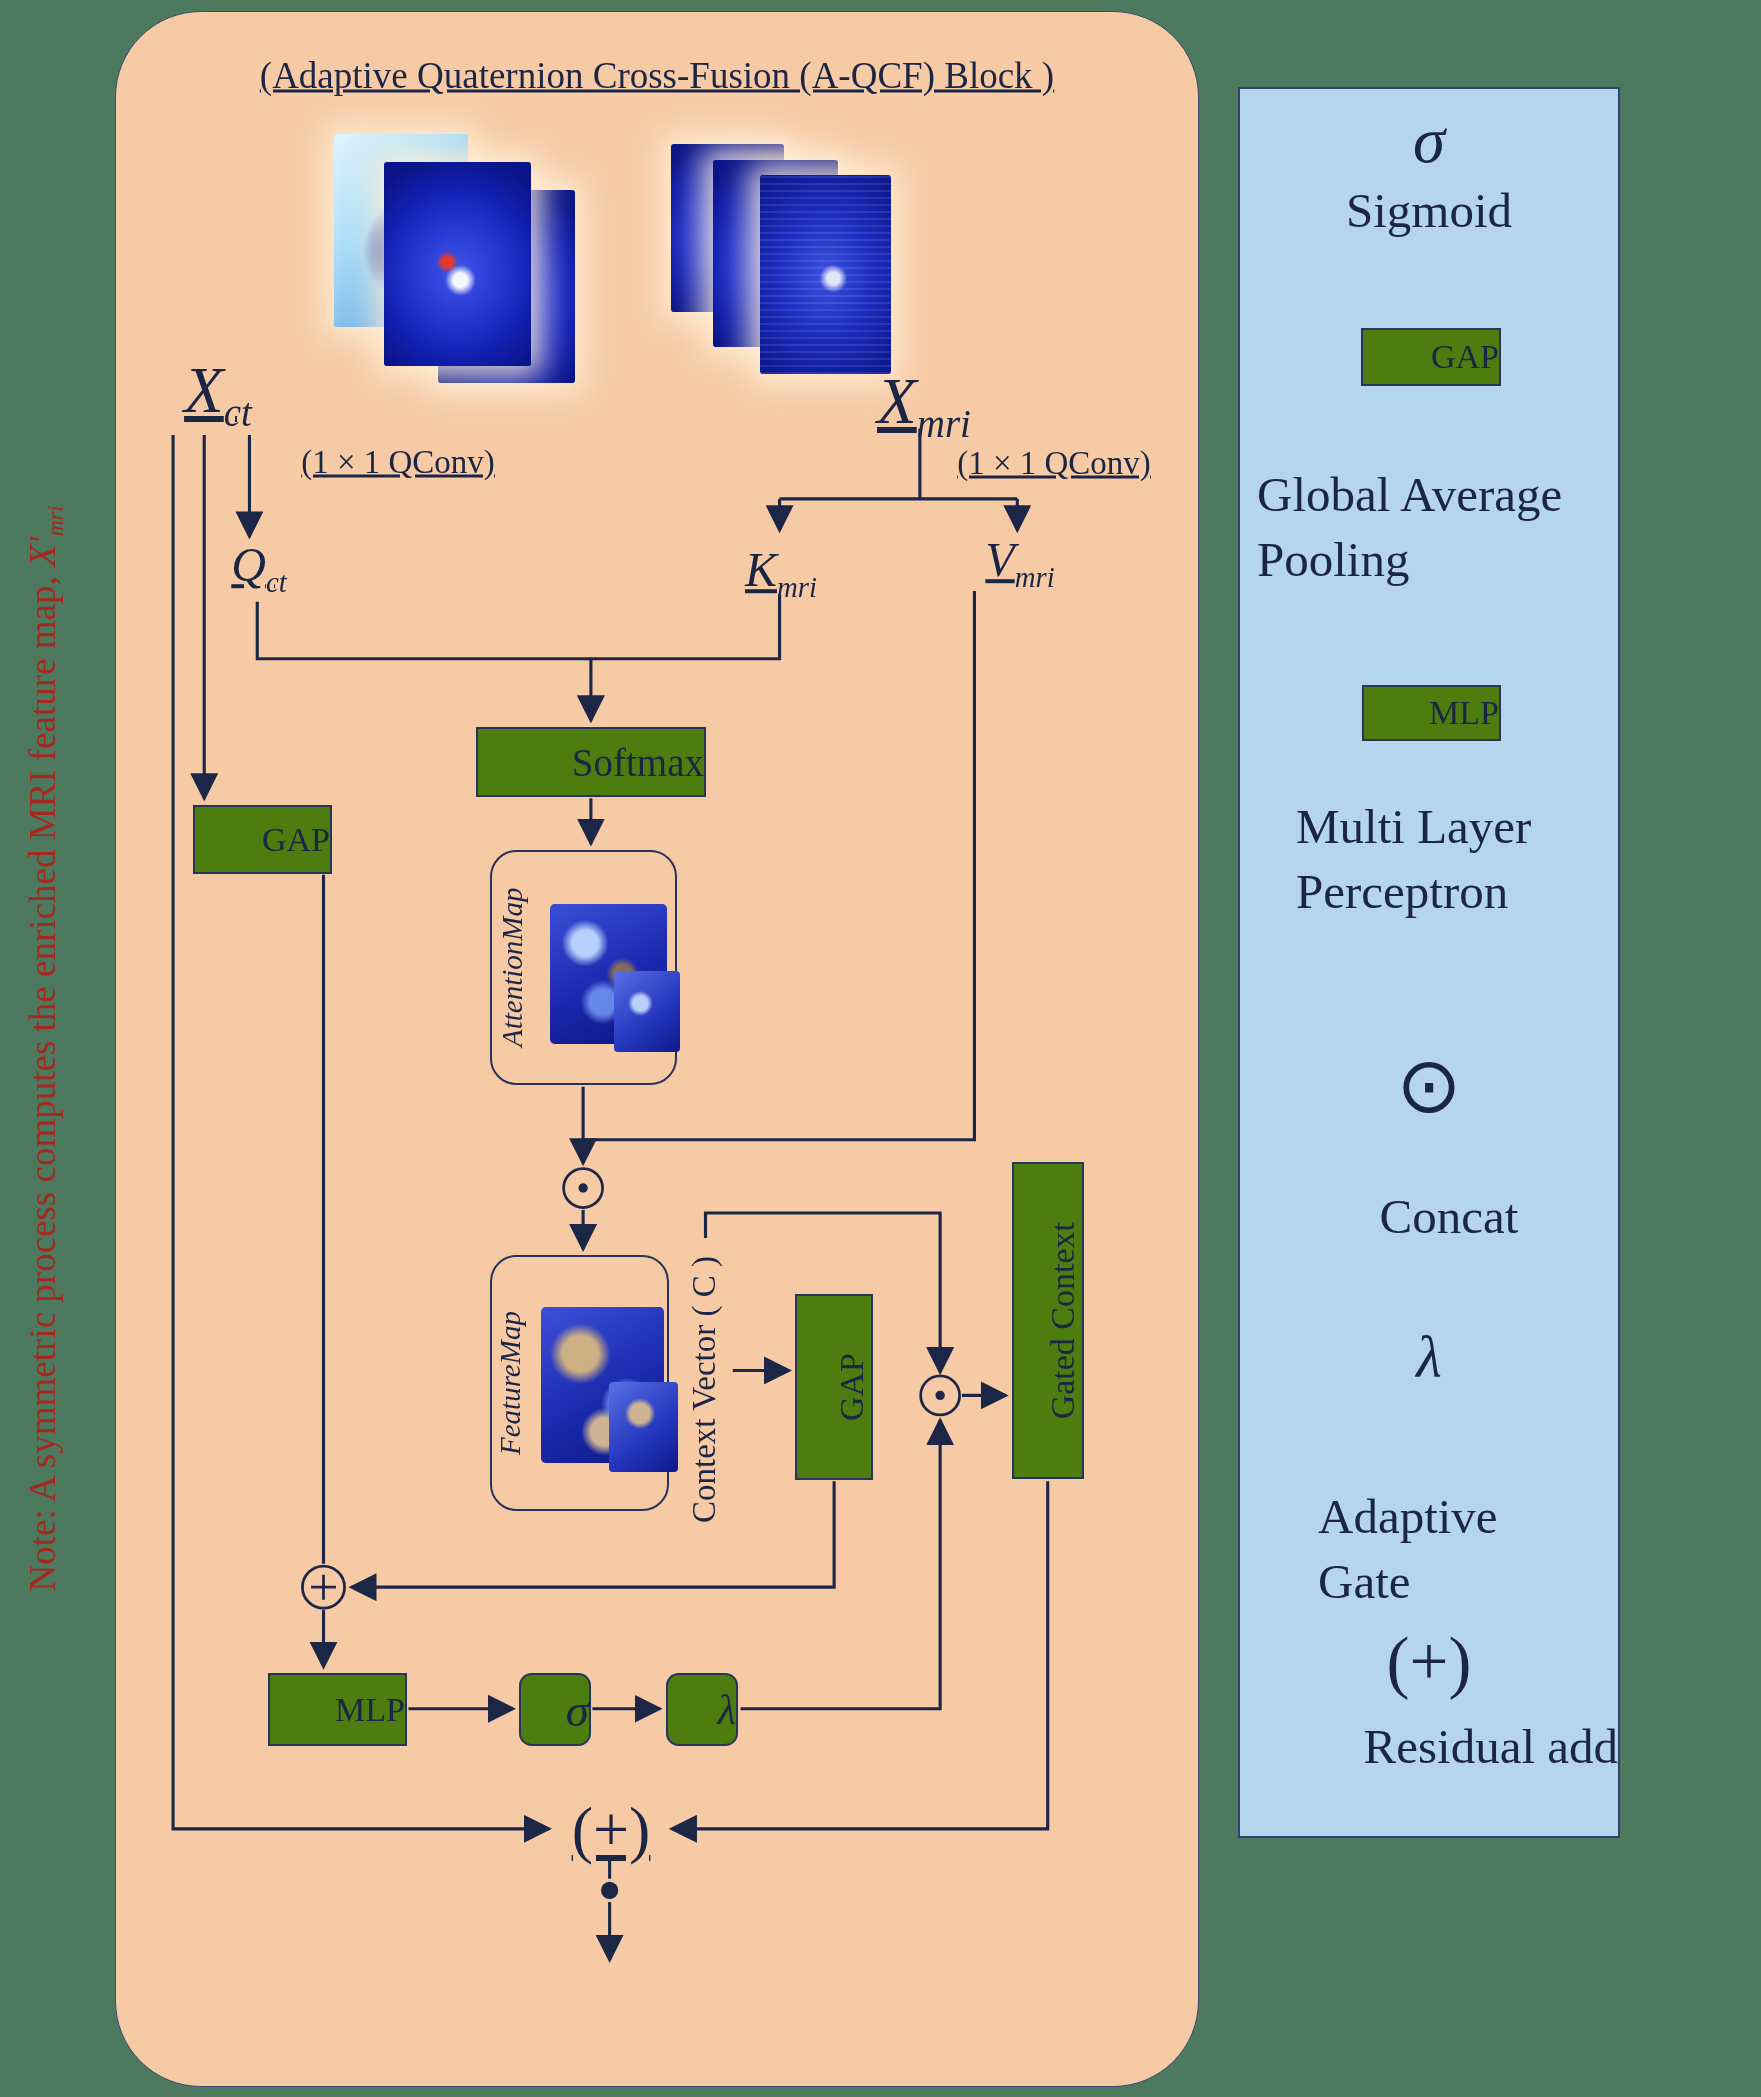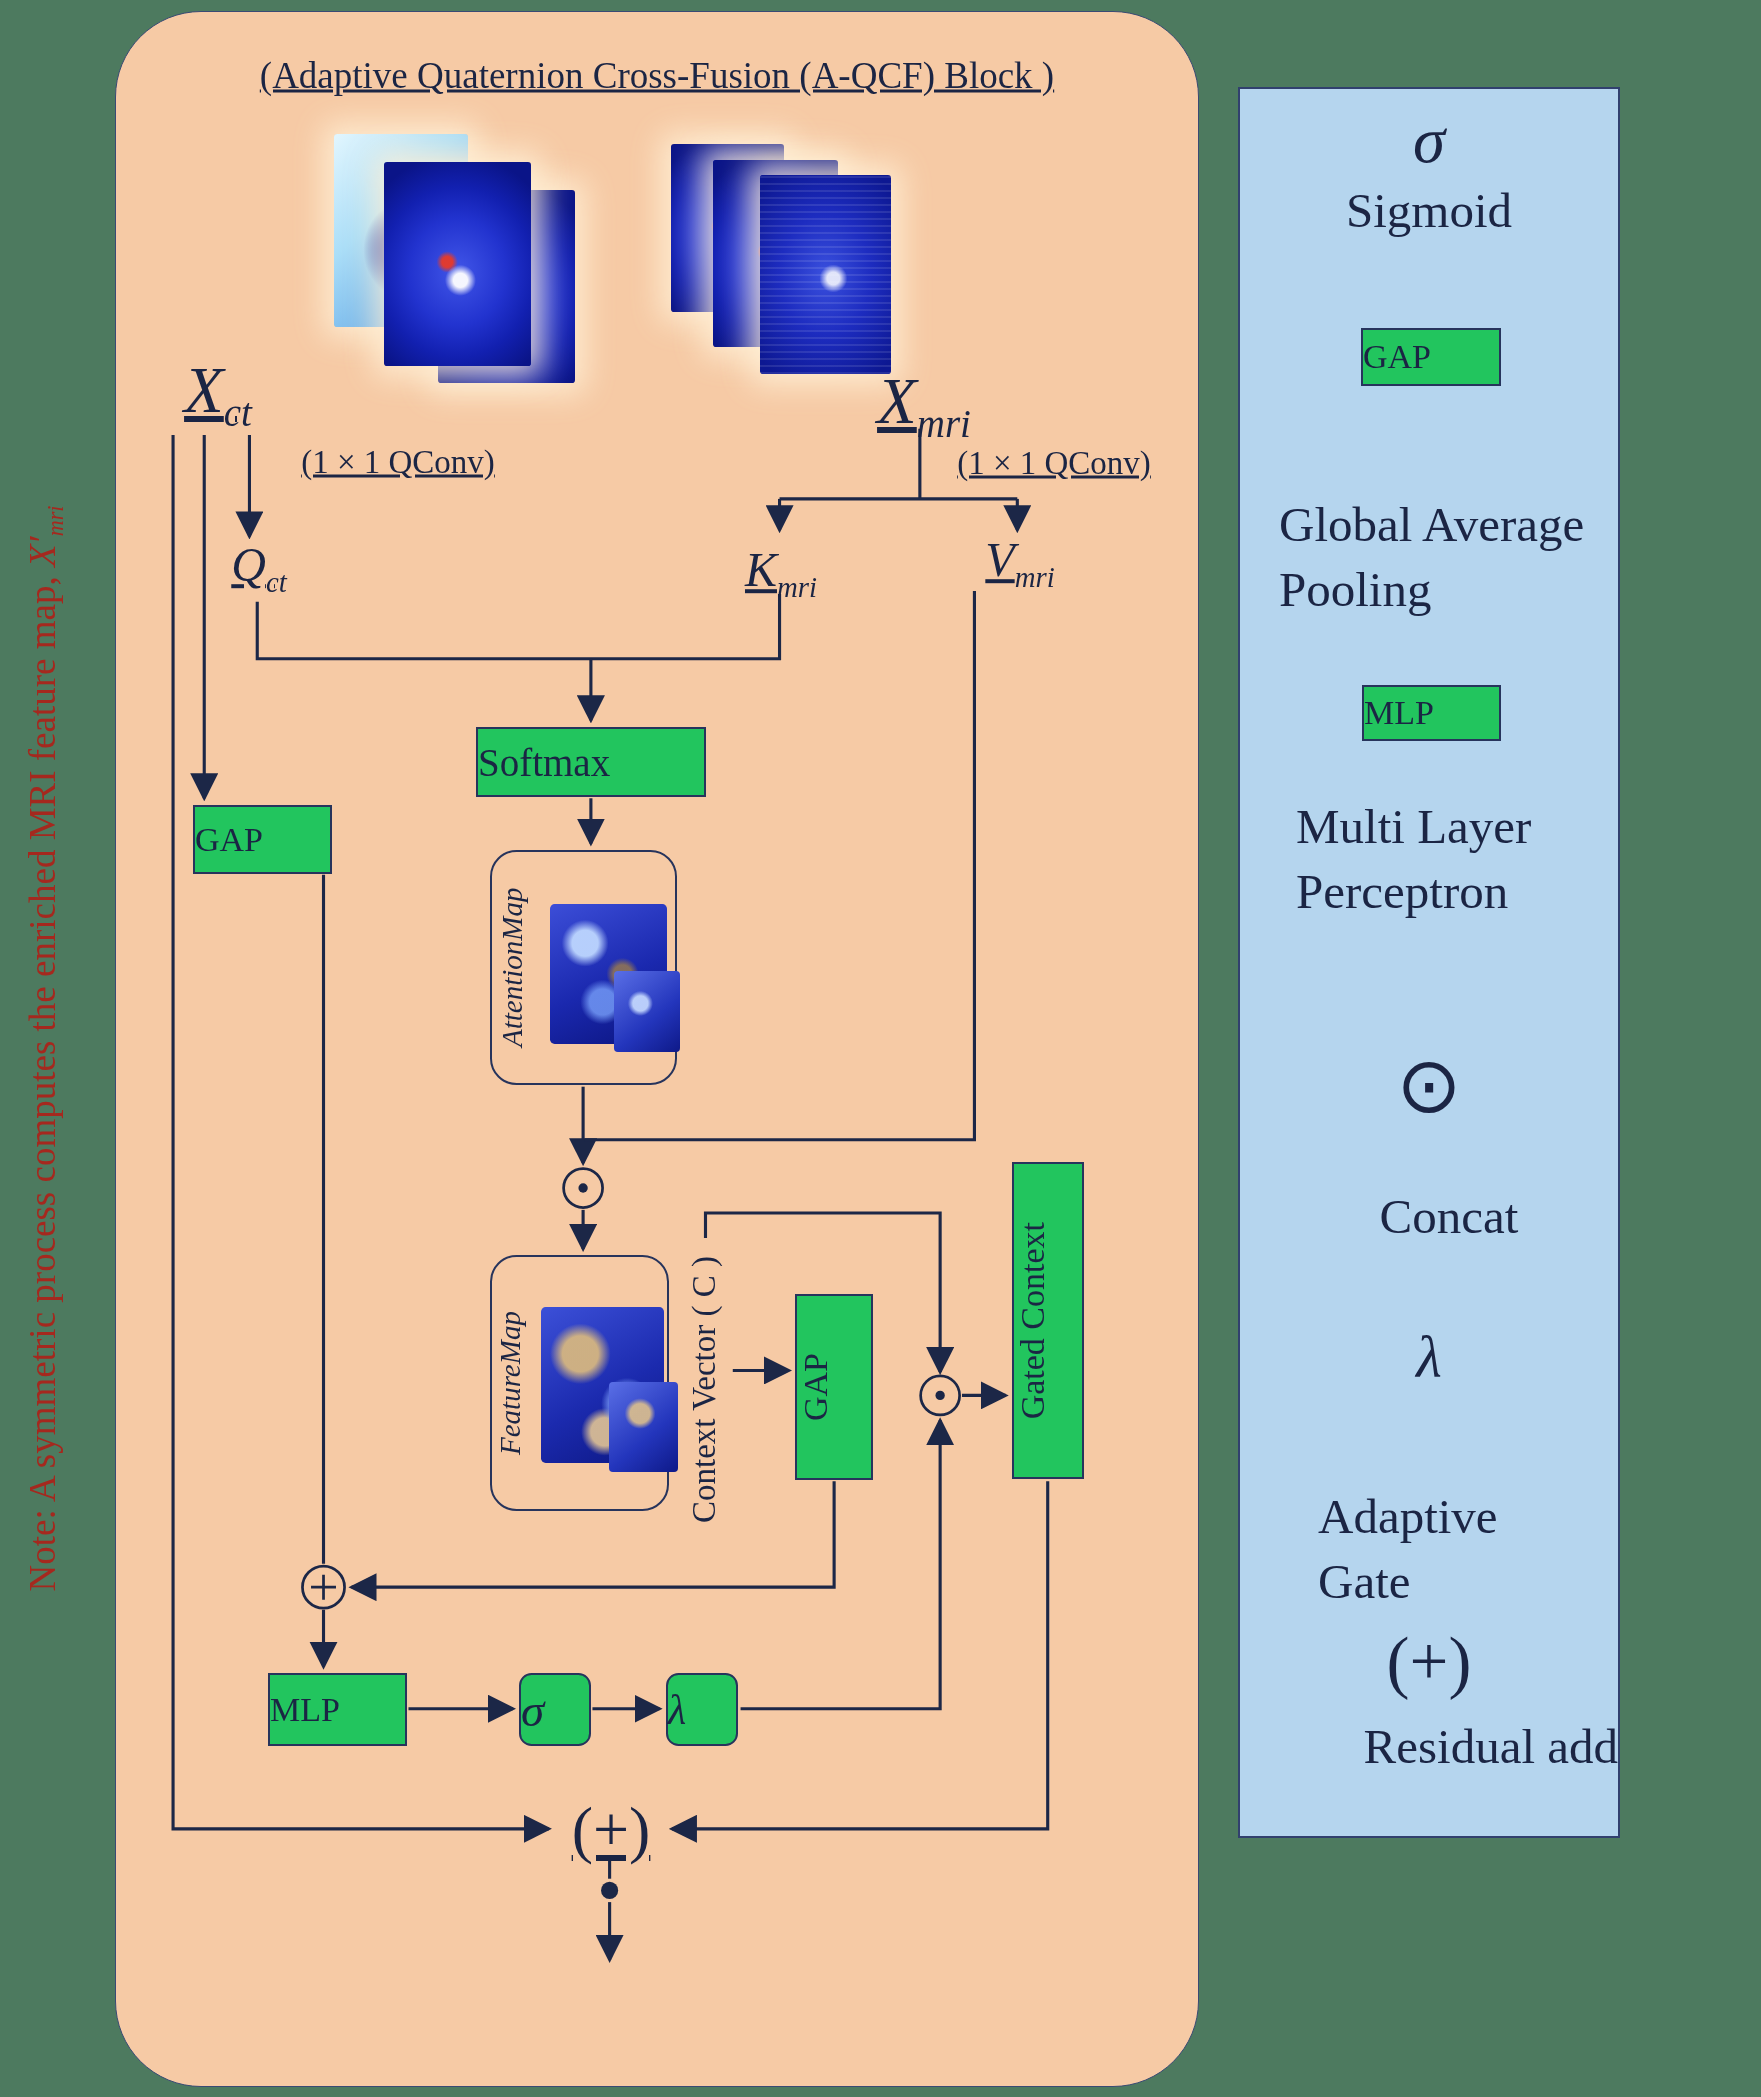--- a/index.html
+++ b/index.html
@@ -6,21 +6,21 @@
   body{width:1761px;height:2097px;font-family:"Liberation Serif","DejaVu Serif",serif;color:#1b2544;}
   .page{position:relative;width:1761px;height:2097px;background:#4d7a5f;overflow:hidden;}
   .abs{position:absolute;}
   .ctr{transform:translate(-50%,-50%);white-space:nowrap;text-decoration:underline;}
   .it{font-style:italic;}
   sub{font-size:0.6em;font-style:italic;}
   .block-bg{left:115px;top:11px;width:1084px;height:2076px;background:#f6caa5;border:1.6px solid #3a4a74;border-radius:86px;box-sizing:border-box;}
   .legend-panel{left:1238px;top:87px;width:382px;height:1751px;background:#b5d5ee;border:2.3px solid #31406e;box-sizing:border-box;}
   .note{left:12.5px;top:2097px;width:2097px;height:59px;transform-origin:0 0;transform:rotate(-90deg);text-align:center;font-size:37px;color:#a5281e;line-height:59px;white-space:nowrap;}
   .title{font-size:37px;}
-  .box{display:flex;align-items:center;justify-content:flex-start;background:#22c55e;border:2.3px solid #27345c;box-sizing:border-box;}
+  .box{display:flex;align-items:center;justify-content:flex-end;background:#4d7c0f;border:2.3px solid #27345c;box-sizing:border-box;}
   .round{border-radius:12.5px;}
   .map-frame{border:2.3px solid #27345c;border-radius:26.5px;box-sizing:border-box;}
   .vtext{writing-mode:vertical-rl;transform:rotate(180deg);text-align:center;}
   .maplabel{font-size:29px;font-style:italic;}
   .slice{position:absolute;border-radius:3.1px;box-shadow:0 0 31px 11px rgba(255,240,214,.85);}
   .slice-dark{background:
     radial-gradient(circle at 52% 58%,rgba(255,255,255,.95) 0 5%,rgba(255,255,255,0) 11%),
     radial-gradient(circle at 43% 49%,rgba(232,58,40,.95) 0 4%,rgba(232,58,40,0) 8%),
     radial-gradient(ellipse 72% 58% at 50% 54%,#4156e8 0%,#2233cf 45%,#1220b0 72%,#0a1488 100%);}
   .slice-cyan{background:
@@ -185,21 +185,21 @@
 
   <div class="abs ctr" style="left:611px;top:1830px;font-size:64px;">(+)</div>
 
   <div class="abs legend-panel">
     <div class="abs lg-sym it" style="top:14px;font-size:65px;">σ</div>
     <div class="abs lg-label" style="top:90px;">Sigmoid</div>
 
     <div class="abs box" style="left:121px;top:239px;width:140px;height:58px;font-size:34px;">
       <span>GAP</span>
     </div>
-    <div class="abs lg-label" style="top:404px;text-align:left;padding-left:39px;">Global Average
+    <div class="abs lg-label" style="top:374px;text-align:left;padding-left:17px;">Global Average
 Pooling</div>
 
     <div class="abs box" style="left:122px;top:596px;width:139px;height:56px;font-size:34px;">
       <span>MLP</span>
     </div>
     <div class="abs lg-label" style="top:706px;text-align:left;padding-left:56px;">Multi Layer
 Perceptron</div>
 
     <div class="abs lg-sym" style="top:953px;font-size:78px;font-family:'DejaVu Sans',sans-serif;line-height:86px;">⊙</div>
     <div class="abs lg-label" style="top:1096px;margin-left:20px;">Concat</div>

